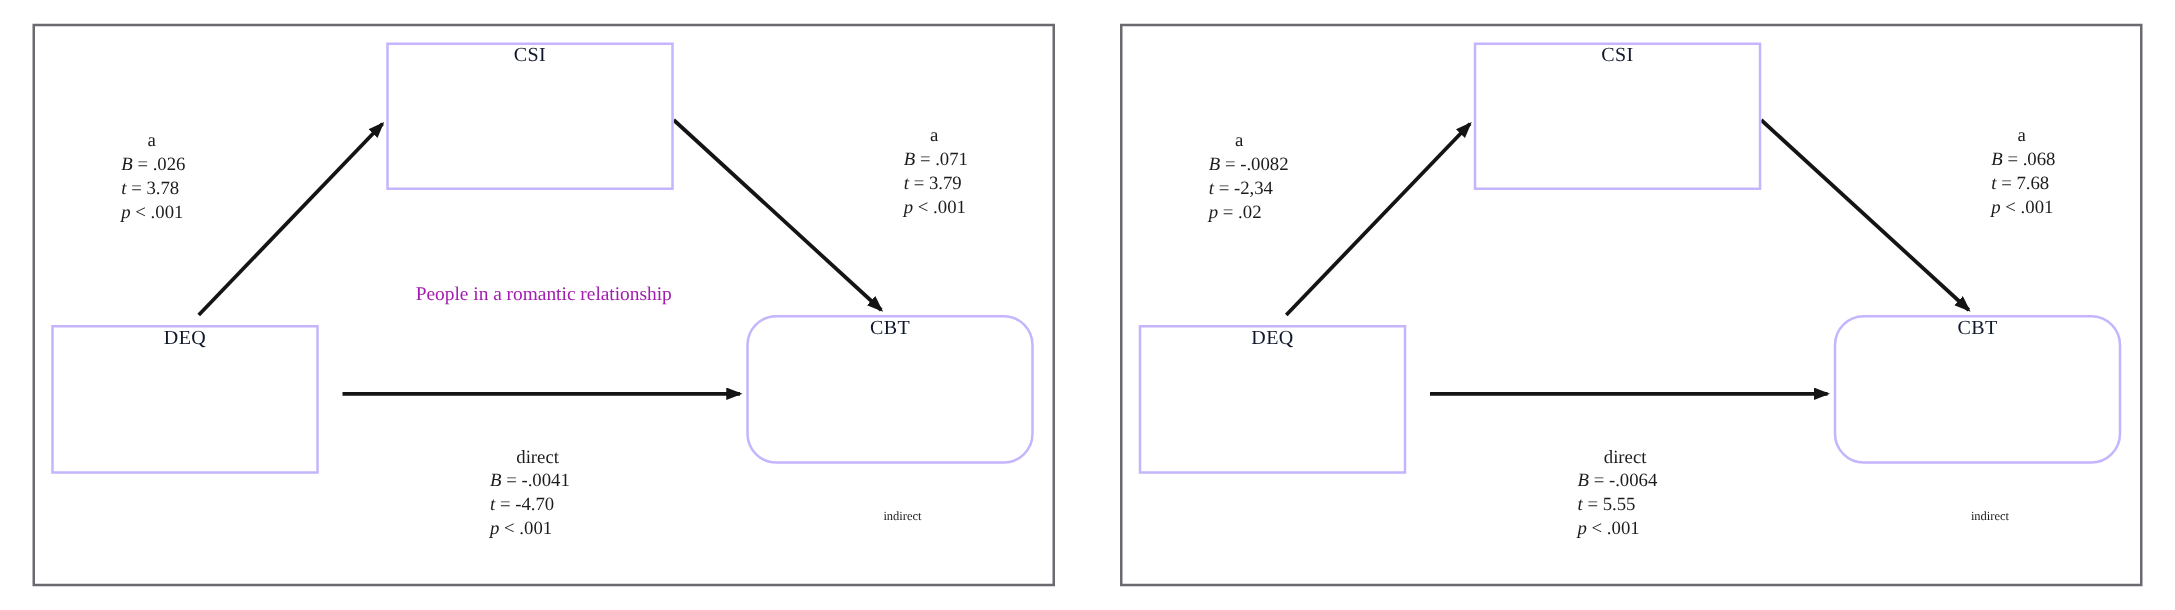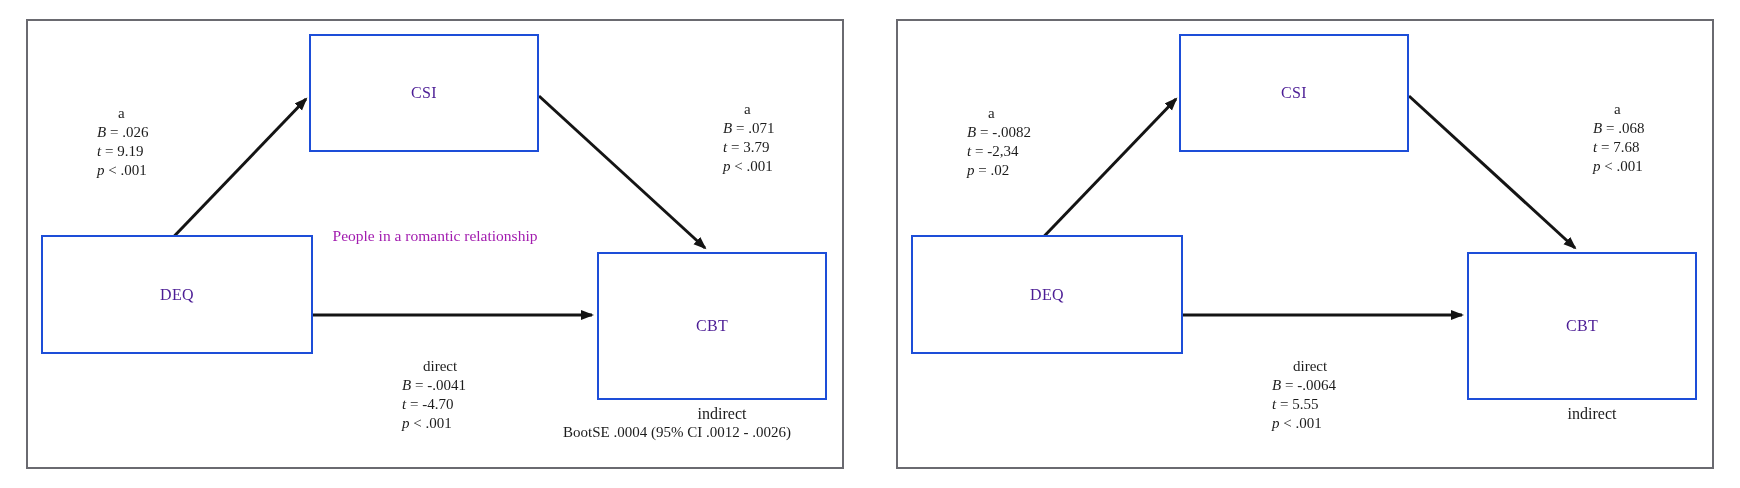--- a/index.html
+++ b/index.html
@@ -22,32 +22,31 @@
     height: 446px;
     border: 2px solid #6a6a70;
     background: #ffffff;
   }
   .panel.p0 { left: 26px; }
   .panel.p1 { left: 896px; }
 
   .node {
     position: absolute;
     box-sizing: border-box;
-    border: 2px solid #1d4ed8;
+    border: 2px solid #c4b5fd;
     background: #ffffff;
     display: flex;
-    align-items: center;
     justify-content: center;
     font-size: 16px;
     letter-spacing: 0.3px;
-    color: #4c1d95;
+    color: #0f172a;
   }
   .node.csi { left: 281px; top: 13px;  width: 230px; height: 118px; }
-  .node.deq { left: 13px;  top: 214px; width: 272px; height: 119px; }
-  .node.cbt { left: 569px; top: 231px; width: 230px; height: 148px; }
+  .node.deq { left: 13px;  top: 239px; width: 214px; height: 119px; }
+  .node.cbt { left: 569px; top: 231px; width: 230px; height: 119px; border-radius: 24px; }
 
   .arrows {
     position: absolute;
     left: 0; top: 0;
     width: 814px; height: 446px;
     pointer-events: none;
   }
 
   .stat-block {
     position: absolute;
@@ -56,26 +55,26 @@
     white-space: nowrap;
     color: #1c1c1c;
   }
   .stat-label { display: block; margin-left: 21px; }
   .stat-line i {
     font-style: italic;
     font-family: "Liberation Serif", serif;
   }
   .a-left  { left: 69px;  top: 83px; }
   .a-right { left: 695px; top: 79px; }
-  .direct-block { left: 364px; top: 336px; margin-left: 10px; }
+  .direct-block { left: 364px; top: 336px; }
   .indirect-label {
     position: absolute;
     left: 639px; top: 383px; width: 110px;
     text-align: center;
-    font-size: 16px; line-height: 19px;
+    font-size: 10px; line-height: 19px;
   }
   .indirect-block { left: 535px; top: 402px; }
 
   .group-label {
     position: absolute;
     left: 0; right: 0; top: 206px;
     text-align: center;
     font-size: 15.5px;
     color: #a21caf;
   }
@@ -106,41 +105,40 @@
     </div>
     <div class="node cbt">
       <span>CBT</span>
     </div>
 
     <div class="group-label">People in a romantic relationship</div>
 
     <div class="stat-block a-left">
       <span class="stat-label">a</span>
       <div class="stat-line"><i>B</i><span> = .026</span></div>
-      <div class="stat-line"><i>t</i><span> = 9.19</span></div>
+      <div class="stat-line"><i>t</i><span> = 3.78</span></div>
       <div class="stat-line"><i>p</i><span> &lt; .001</span></div>
     </div>
 
     <div class="stat-block a-right">
       <span class="stat-label">a</span>
       <div class="stat-line"><i>B</i><span> = .071</span></div>
       <div class="stat-line"><i>t</i><span> = 3.79</span></div>
       <div class="stat-line"><i>p</i><span> &lt; .001</span></div>
     </div>
 
     <div class="stat-block direct-block">
       <span class="stat-label">direct</span>
       <div class="stat-line"><i>B</i><span> = -.0041</span></div>
       <div class="stat-line"><i>t</i><span> = -4.70</span></div>
       <div class="stat-line"><i>p</i><span> &lt; .001</span></div>
     </div>
 
     <div class="indirect-label">indirect</div>
     <div class="stat-block indirect-block">
-      <div class="stat-line">BootSE .0004 (95% CI .0012 - .0026)</div>
     </div>
   </section>
 
   <section class="panel p1">
 
     <svg class="arrows" viewBox="0 0 814 446">
       <defs>
         <marker id="ah1" markerUnits="userSpaceOnUse" markerWidth="14" markerHeight="12" refX="11" refY="5" orient="auto">
           <path d="M0,0 L13,5 L0,10 Z" fill="#141414"></path>
         </marker>

